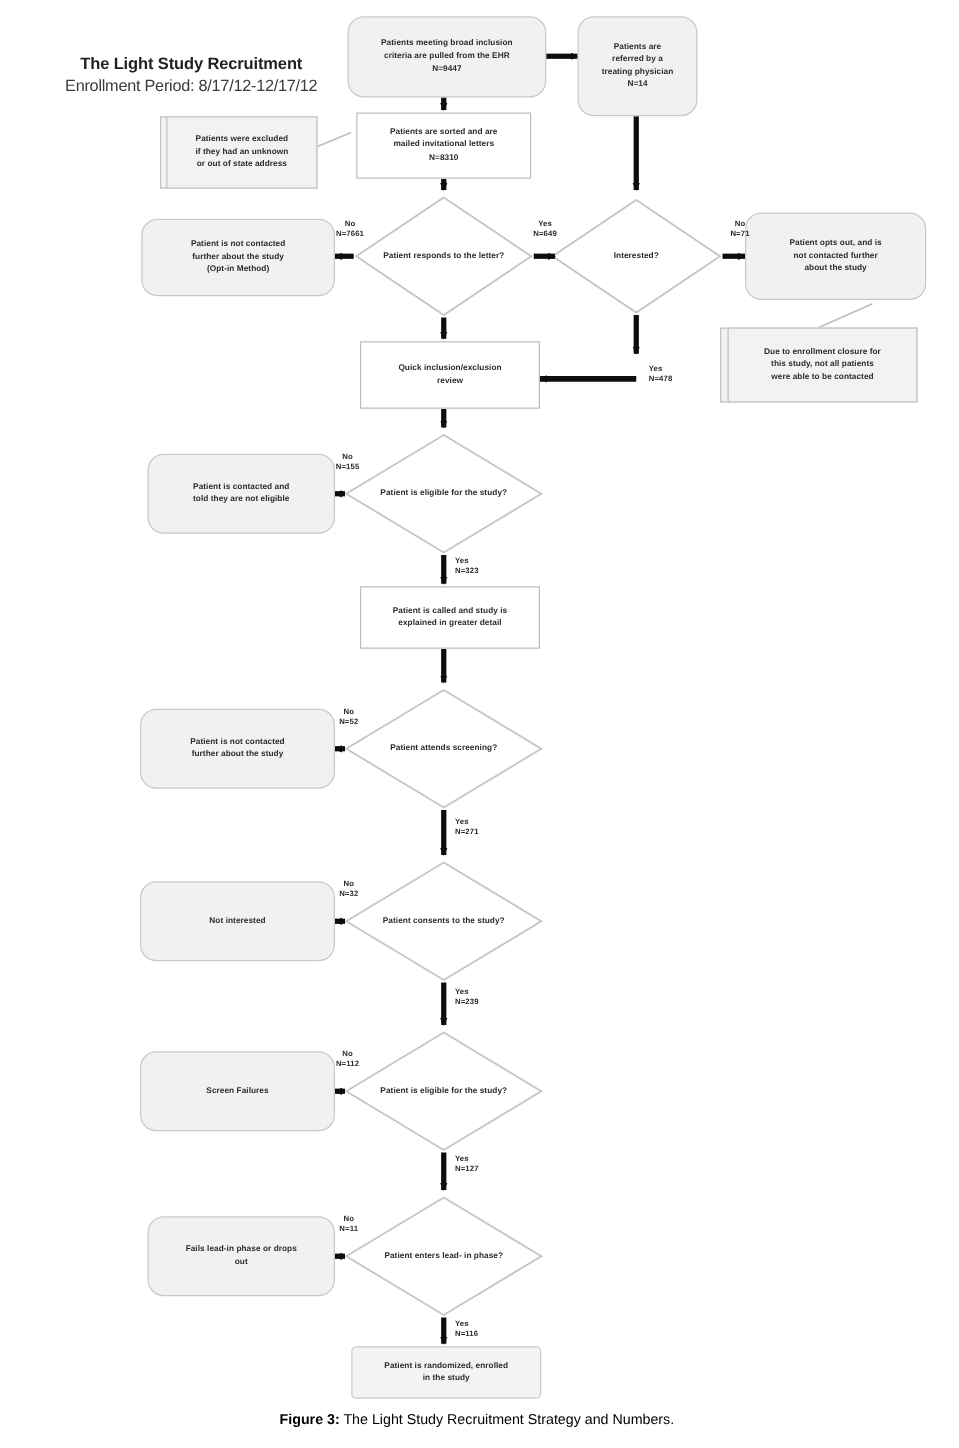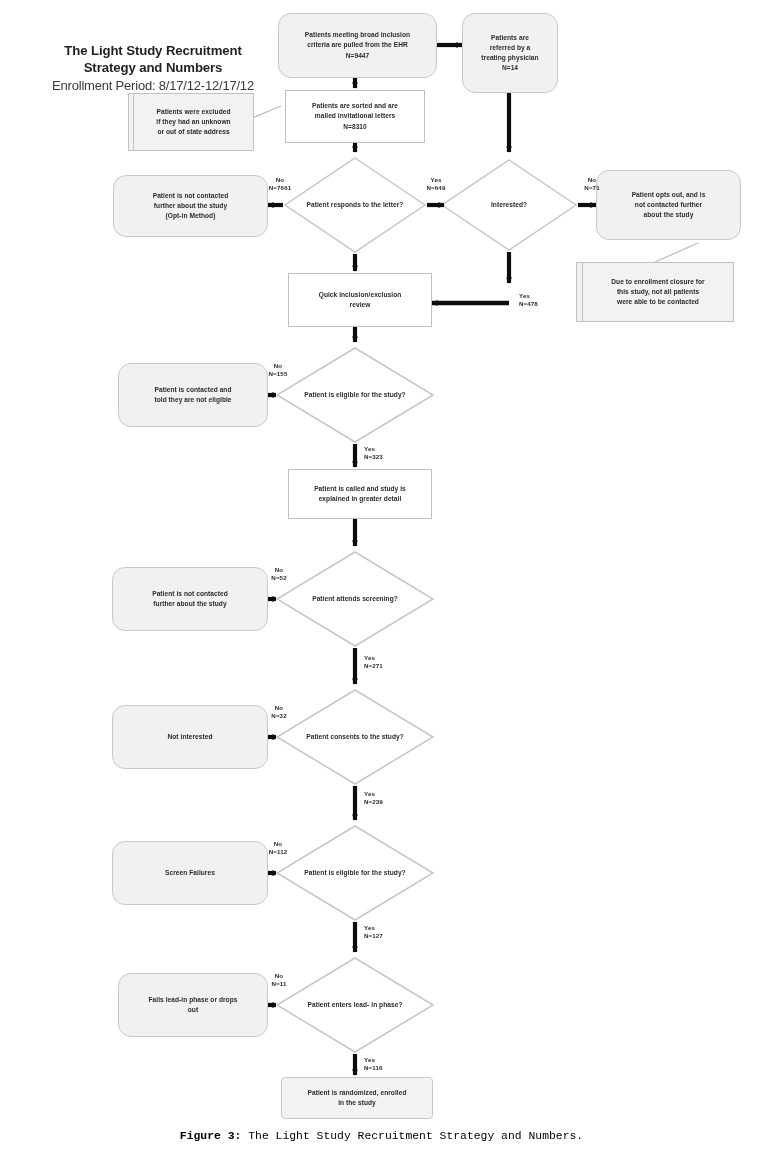--- a/index.html
+++ b/index.html
@@ -119,32 +119,31 @@
   .elabel .lw{display:block;}
 
   
   #caption{
     position:absolute;
     left:0; top:1130px;
     width:763px;
     text-align:center;
     font-size:11.4px;
     color:#000000;
-    font-family:Liberation Mono, monospace;
+    font-family:Liberation Sans, sans-serif;
   }
   #caption b{font-weight:bold;}
 </style>
 </head>
 <body>
 
 <div id="page">
 
   <div id="title-block">
     <div class="t-line">The Light Study Recruitment</div>
-    <div class="t-line">Strategy and Numbers</div>
     <div class="t-sub">Enrollment Period: 8/17/12-12/17/12</div>
   </div>
 
   <svg width="767" height="1158" style="position:absolute;left:0;top:0;">
     <defs>
       <marker id="ah" markerWidth="7" markerHeight="7" refX="5.6" refY="3.1" orient="auto" markerUnits="userSpaceOnUse">
         <path d="M0,0.2 L6.4,3.1 L0,6.0 Z" fill="#0d0d0d"></path>
       </marker>
       <marker id="ahs" markerWidth="6.2" markerHeight="6.2" refX="5.0" refY="2.8" orient="auto" markerUnits="userSpaceOnUse">
         <path d="M0,0.2 L5.6,2.8 L0,5.4 Z" fill="#0d0d0d"></path>

